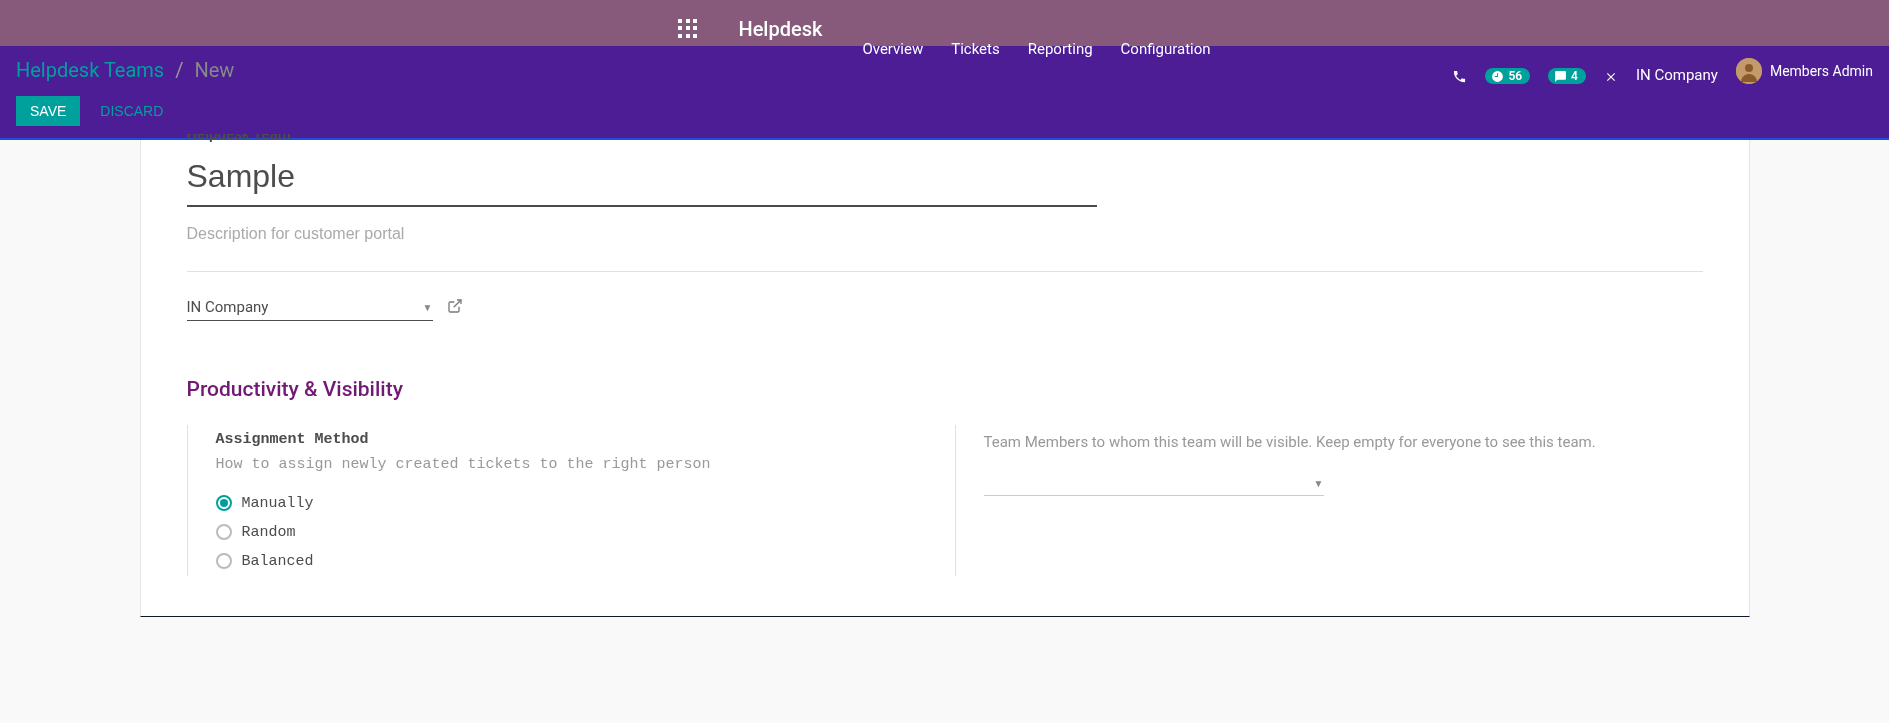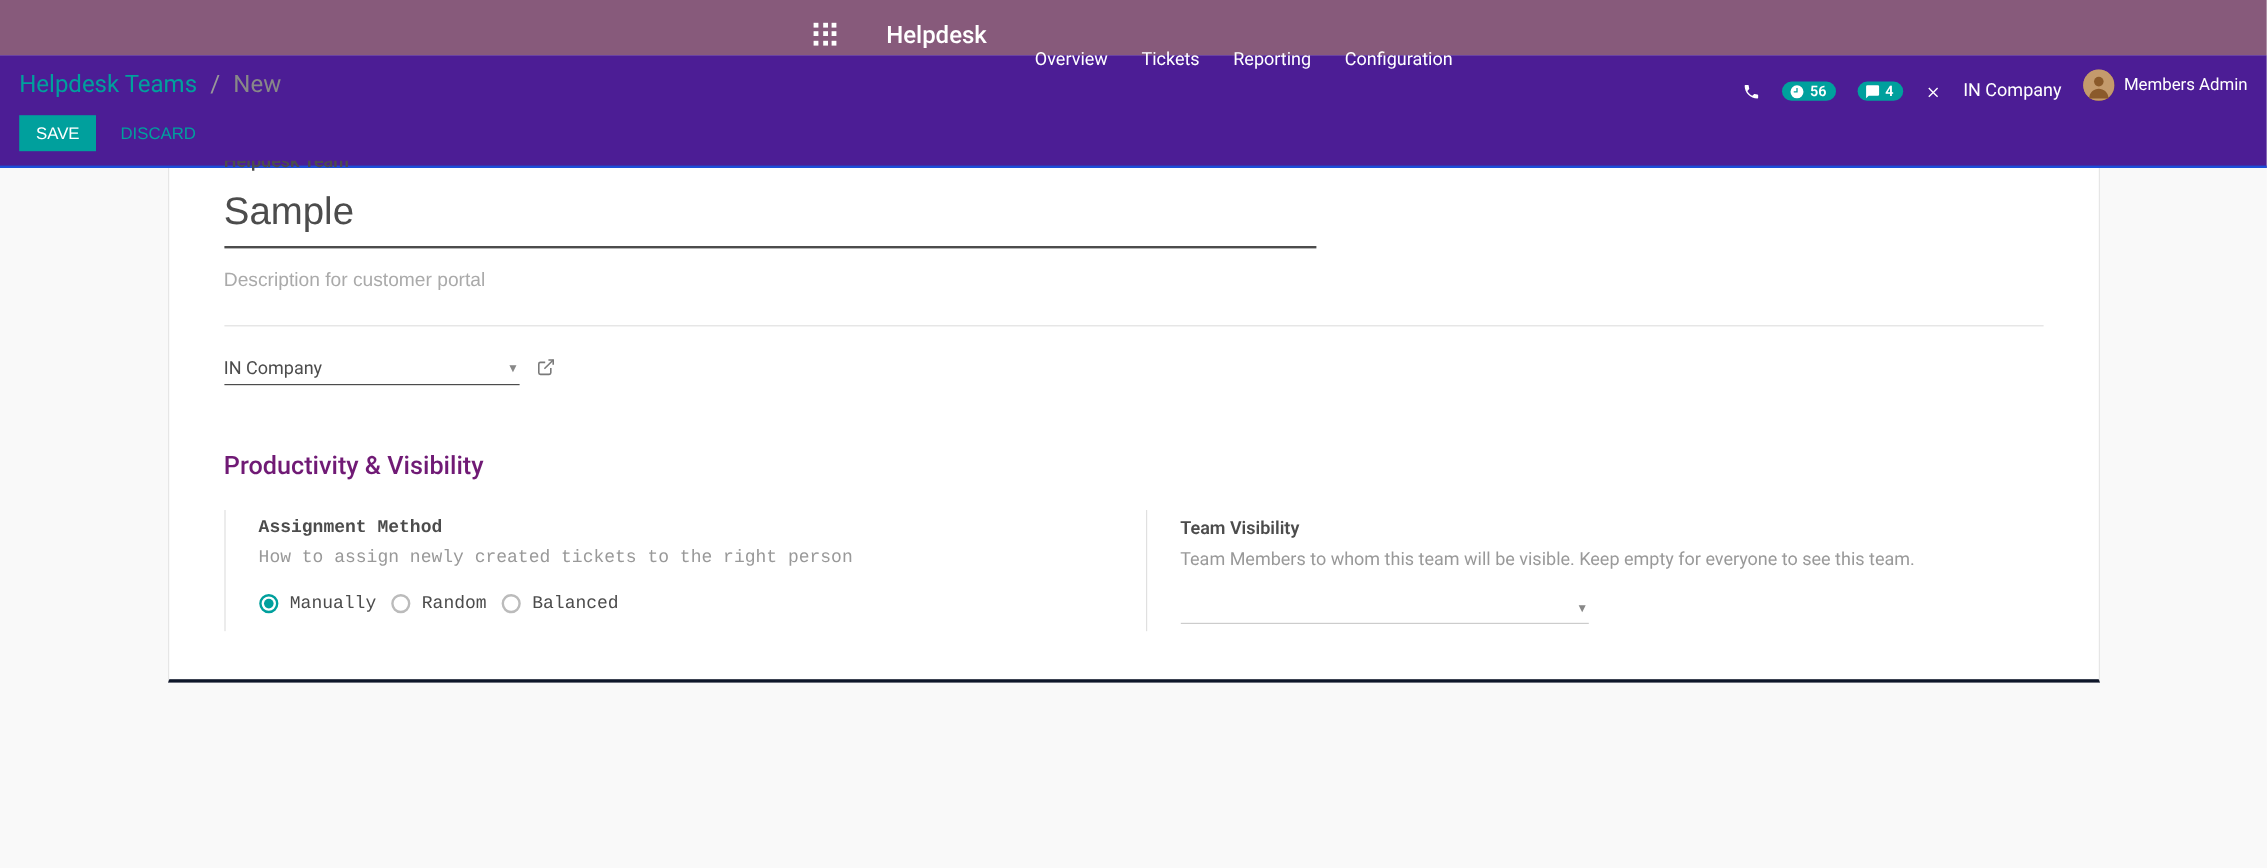--- a/index.html
+++ b/index.html
@@ -26,21 +26,21 @@
 .breadcrumb { font-size: 20px; margin-bottom: 14px; }
 .breadcrumb a { color: #00a09d; text-decoration: none; cursor: pointer; }
 .breadcrumb .sep { color: #999; margin: 0 6px; }
 .breadcrumb .current { color: #888; }
 .cp-buttons { display: flex; gap: 12px; align-items: center; }
 .btn-primary { background: #00a09d; color: #fff; border: none; padding: 7px 14px; font-size: 14px; font-weight: 500; cursor: pointer; text-transform: uppercase; }
 .btn-link { background: none; border: none; color: #00a09d; font-size: 14px; font-weight: 500; cursor: pointer; text-transform: uppercase; padding: 7px 8px; }
 
 
 .form-area { padding: 0; display: flex; justify-content: center; }
-.sheet { background: #fff; width: 1610px; padding: 0 46px 40px 46px; border-left: 1px solid #e6e6e6; border-right: 1px solid #e6e6e6; border-bottom: 3px solid #0f172a; position: relative; }
+.sheet { background: #fff; width: 1610px; padding: 0 46px 40px 46px; border-left: 1px solid #e6e6e6; border-right: 1px solid #e6e6e6; border-bottom: 1px solid #0f172a; position: relative; }
 .sheet-inner { padding-top: 0; }
 
 .cut-label { font-size: 15px; font-weight: 600; color: #4c4c4c; margin-bottom: 4px; position: relative; top: -6px; overflow: hidden; height: 10px; line-height: 20px; }
 .cut-label span { position: relative; top: -10px; }
 
 .title-input { width: 910px; font-size: 32px; font-weight: 500; color: #4c4c4c; border: none; border-bottom: 2px solid #4c4c4c; padding: 4px 0 10px 0; outline: none; background: transparent; }
 .desc-input { width: 100%; border: none; border-bottom: 1px solid #e0e0e0; padding: 18px 0 28px 0; font-size: 16px; color: #999; outline: none; background: transparent; }
 .desc-input::placeholder { color: #aaa; }
 
 .company-row { display: flex; align-items: center; gap: 14px; margin-top: 22px; }
@@ -49,21 +49,21 @@
 .ext-link { cursor: pointer; color: #7a7a7a; }
 
 .section-title { font-size: 21px; font-weight: 500; color: #701a75; margin-top: 56px; margin-bottom: 24px; }
 
 .settings-row { display: flex; gap: 0; }
 .settings-col { flex: 1; border-left: 1px solid #e0e0e0; padding: 6px 0 6px 28px; }
 .settings-col:first-child { margin-right: 20px; font-family: Liberation Mono, monospace; }
 .setting-label { font-size: 15px; font-weight: 600; color: #4c4c4c; margin-bottom: 6px; }
 .setting-desc { font-size: 15px; color: #999; margin-bottom: 18px; line-height: 1.5; }
 
-.radio-list { display: flex; gap: 12px; }
+.radio-list { display: flex; flex-direction: column; gap: 12px; }
 .radio-item { display: flex; align-items: center; gap: 10px; cursor: pointer; }
 .radio-circle { width: 16px; height: 16px; border: 2px solid #00a09d; border-radius: 50%; display: flex; align-items: center; justify-content: center; flex-shrink: 0; }
 .radio-circle.unchecked { border-color: #bbb; }
 .radio-dot { width: 8px; height: 8px; background: #00a09d; border-radius: 50%; }
 .radio-label { font-size: 15px; color: #4c4c4c; }
 
 .visibility-select { width: 340px; border: none; border-bottom: 1px solid #ccc; padding: 6px 0; display: flex; justify-content: flex-end; align-items: center; cursor: pointer; margin-top: 10px; }
 </style>
 </head>
 <body>
@@ -176,21 +176,20 @@
               <span class="radio-circle unchecked"></span>
               <span class="radio-label">Random</span>
             </label>
             <label class="radio-item">
               <span class="radio-circle unchecked"></span>
               <span class="radio-label">Balanced</span>
             </label>
           </div>
         </div>
         <div class="settings-col">
-          <div class="setting-label">Team Visibility</div>
           <div class="setting-desc">Team Members to whom this team will be visible. Keep empty for everyone to see this team.</div>
           <div class="visibility-select">
             <span class="caret-down">▼</span>
           </div>
         </div>
       </div>
 
     </div>
   </div>
 </div>

